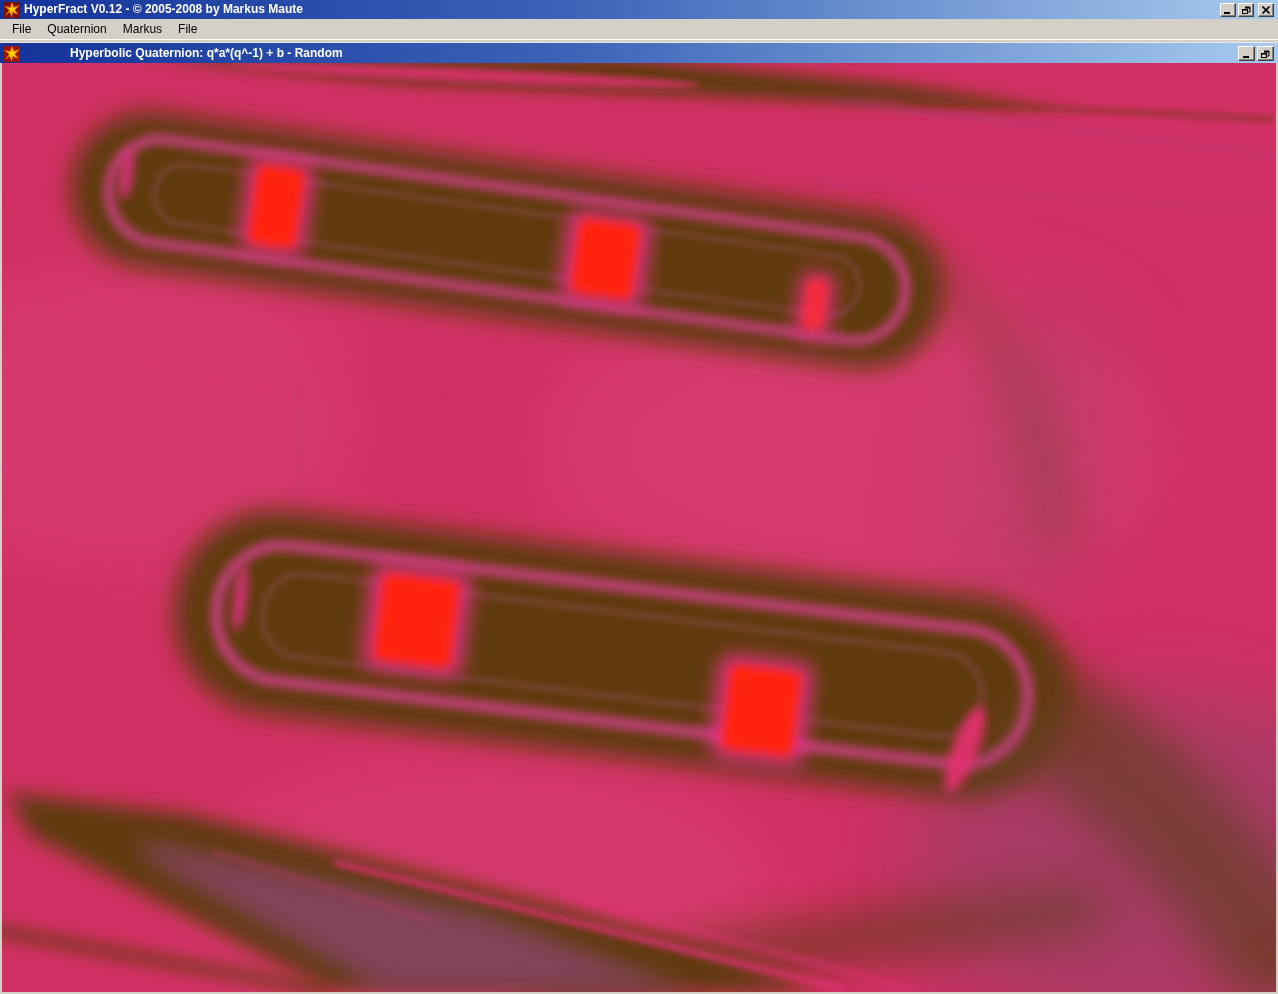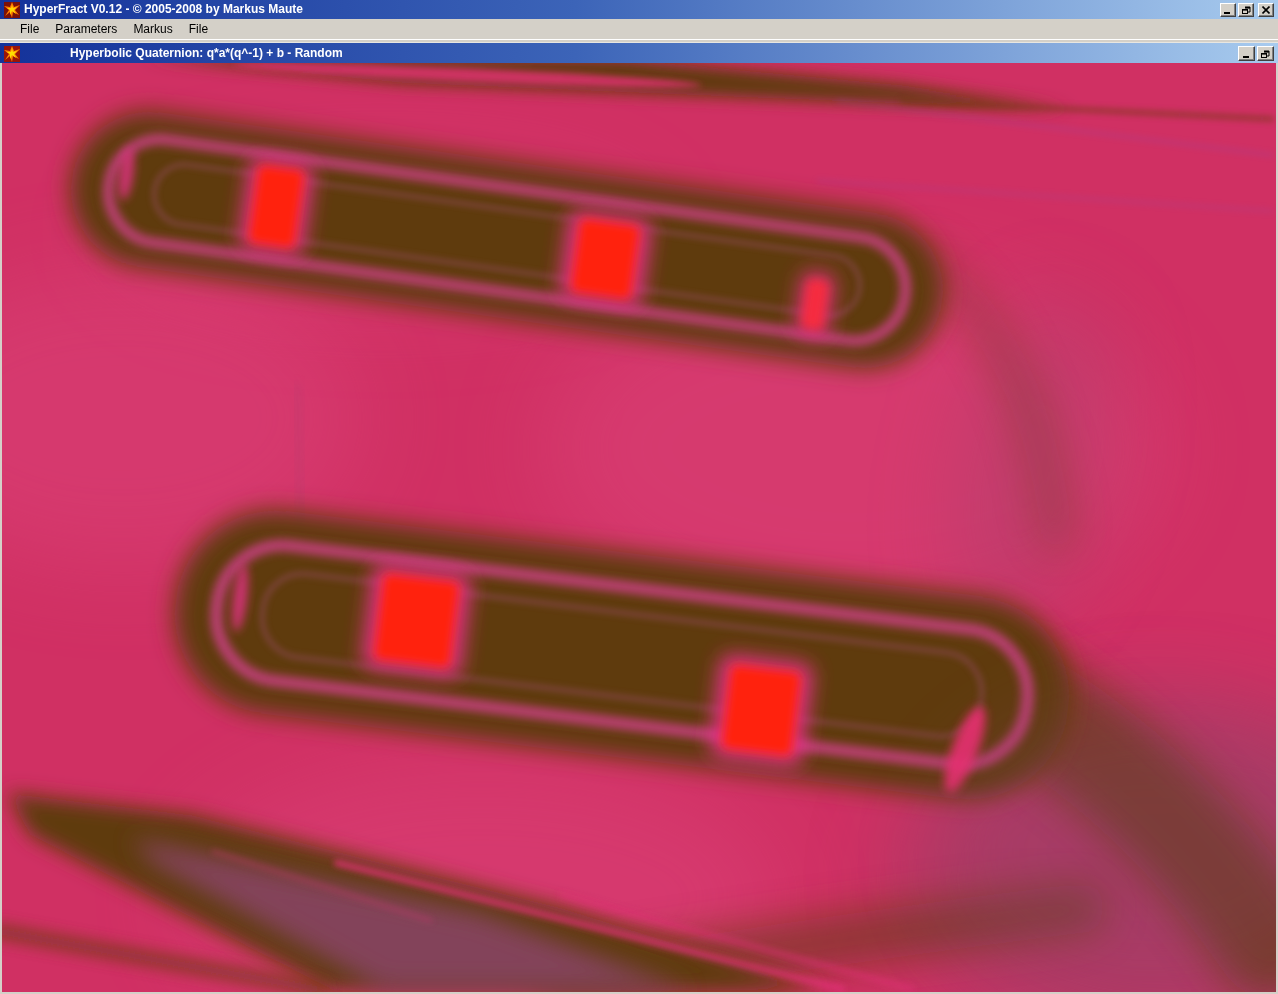--- a/index.html
+++ b/index.html
@@ -23,21 +23,21 @@
     border-top:1px solid #fff;border-left:1px solid #fff;
     border-right:1px solid #404040;border-bottom:1px solid #404040;
     box-shadow:inset -1px -1px 0 #808080;
     display:flex;align-items:center;justify-content:center;
     margin-left:2px;padding:0;cursor:default;
   }
   .wbtn svg{display:block;}
   
   .menubar{
     height:20px;background:#d4d0c8;display:flex;align-items:center;
-    font-size:12px;color:#000;padding-left:12px;
+    font-size:12px;color:#000;padding-left:4px;
     border-bottom:1px solid #fff;
   }
   .menuitem{padding:0 8px;line-height:20px;}
   .mdi-strip{height:2px;background:#d4d0c8;}
   
   .titlebar.child{height:21px;padding:0 2px;border-top:1px solid #e8e6e0;gap:46px;}
   .titlebar.child .ttext{line-height:21px;}
   
   .fractal{
     position:absolute;left:0;right:0;top:63px;bottom:0;
@@ -94,21 +94,21 @@
           <svg width="8" height="8" viewBox="0 0 8 8">
             <path d="M0.5 0.5 L7.5 7.5 M7.5 0.5 L0.5 7.5" stroke="#000" stroke-width="1.6"></path>
           </svg>
         </span>
       </button>
     </span>
   </div>
 
   <div class="menubar">
     <span class="menuitem">File</span>
-    <span class="menuitem">Parameters</span>
+    <span class="menuitem">Quaternion</span>
     <span class="menuitem">Markus</span>
     <span class="menuitem">File</span>
   </div>
 
   <div class="mdi-strip"></div>
 
   <div class="titlebar child">
     <span class="ticon">
       <svg viewBox="0 0 16 16" width="16" height="16">
         <rect width="16" height="16" fill="#9a1408"></rect>

